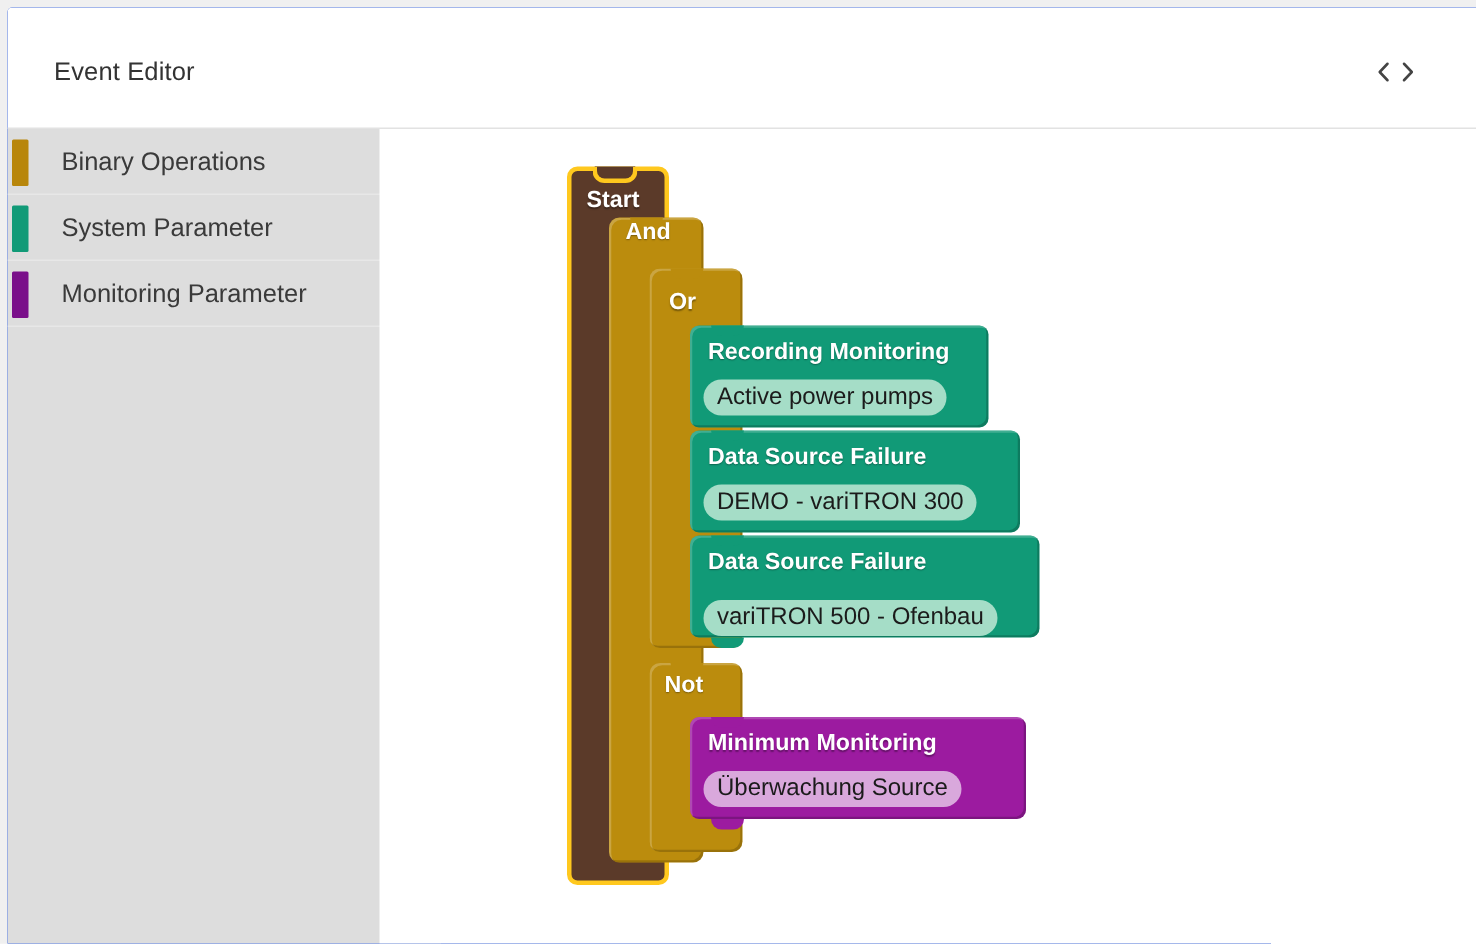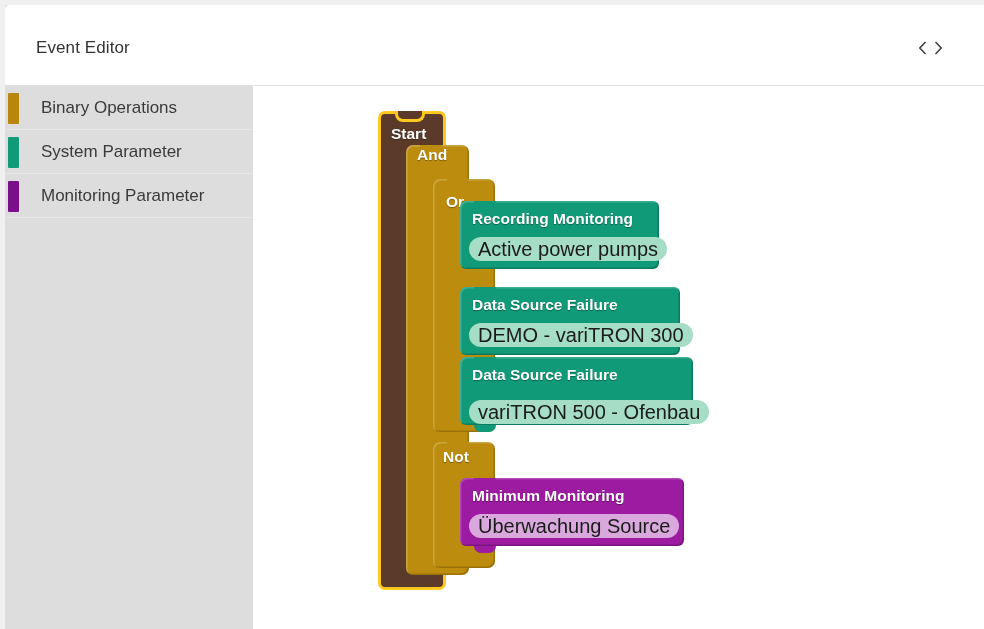--- a/index.html
+++ b/index.html
@@ -108,21 +108,21 @@
     border-radius: 0 0 7px 7px;
     pointer-events: none;
   }
   .field {
     position: absolute;
     height: 24px;
     border-radius: 12px;
     display: flex;
     align-items: center;
     padding: 0 9px;
-    font-size: 20px;
+    font-size: 16px;
     color: #1b1b1b;
     white-space: nowrap;
     cursor: pointer;
   }
 
   
   #start-block {
     left: 125px; top: 25px;
     width: 68px; height: 479px;
   }
@@ -229,21 +229,21 @@
       <div class="notch" style="left:14px;top:0;background:#bb8c0d"></div>
       <div class="blk-label" id="or-label">Or</div>
     </div>
 
     <div class="blk" id="not-block">
       <div class="blk-body" id="not-body"></div>
       <div class="notch" style="left:14px;top:0;background:#bb8c0d"></div>
       <div class="blk-label" id="not-label">Not</div>
     </div>
 
-    <div class="blk" style="left:207px;top:115px;width:199px;height:64px">
+    <div class="blk" style="left:207px;top:131px;width:199px;height:64px">
       <div class="blk-body stmt-body green" style="width:199px;height:68px"></div>
       <div class="notch green-notch" style="left:14px;top:0"></div>
       <div class="blk-label" style="left:12px;top:9px">Recording Monitoring</div>
       <div class="field green-field" style="left:9px;top:36px">Active power pumps</div>
     </div>
 
     <div class="blk" style="left:207px;top:201px;width:220px;height:68px">
       <div class="blk-body stmt-body green" style="width:220px;height:68px"></div>
       <div class="notch green-notch" style="left:14px;top:0"></div>
       <div class="blk-label" style="left:12px;top:9px">Data Source Failure</div>

